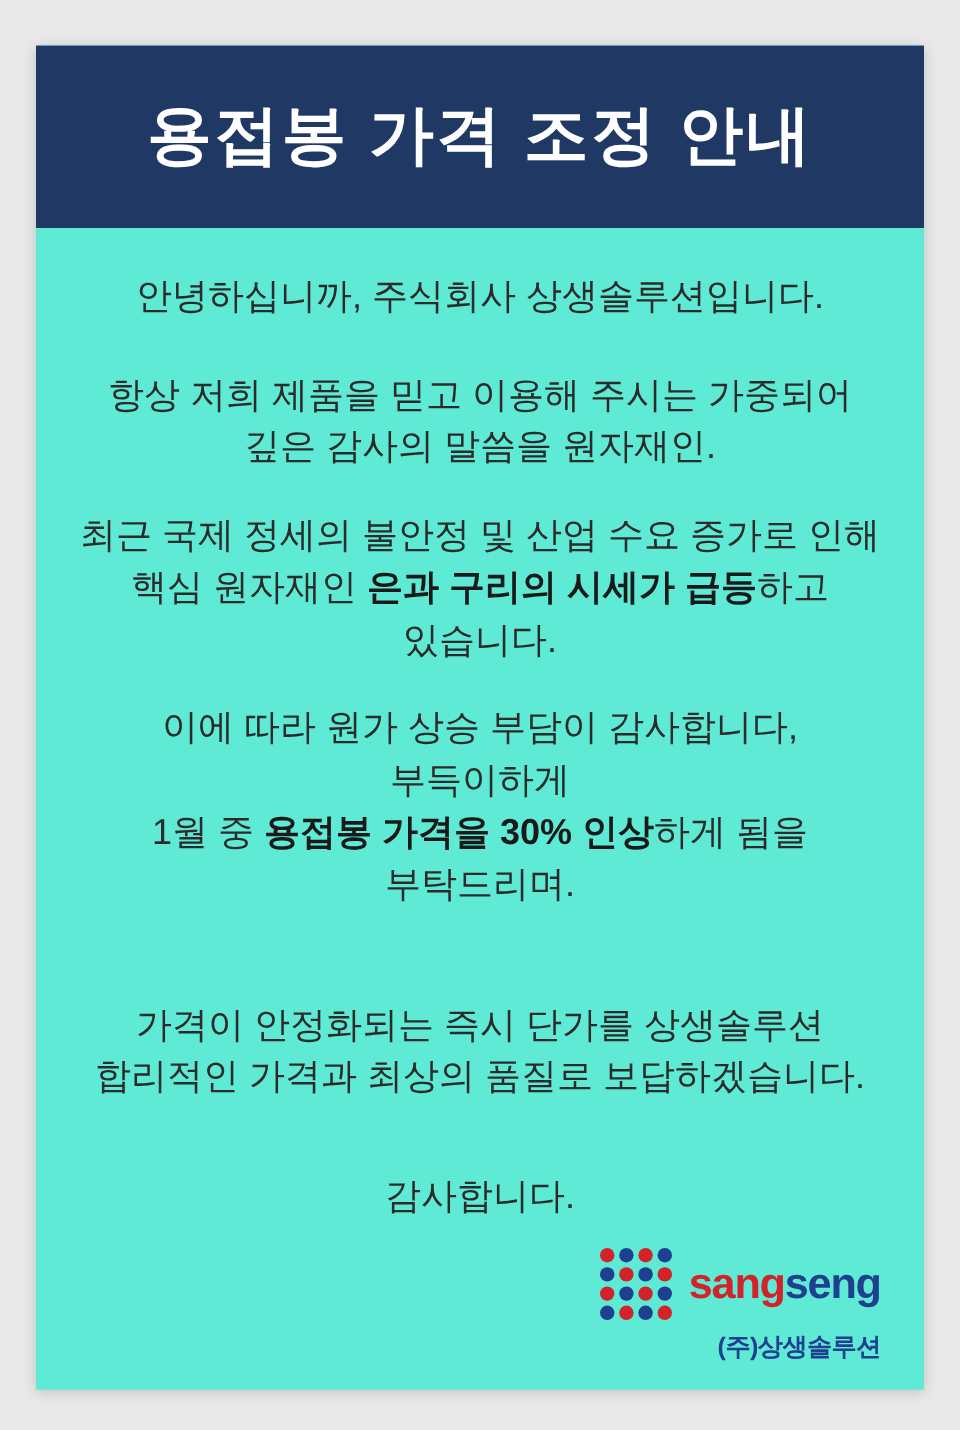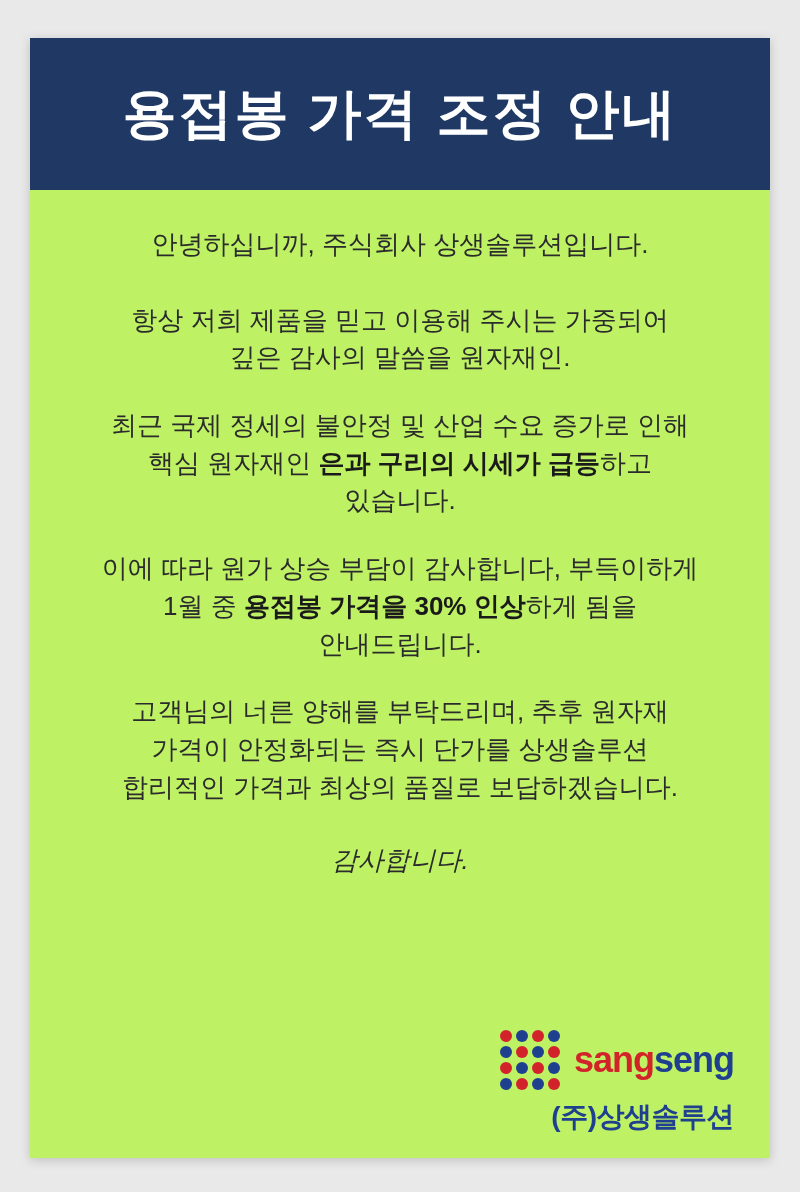--- a/index.html
+++ b/index.html
@@ -12,21 +12,21 @@
     background: #e9e9e9;
     font-family: "Liberation Sans", sans-serif;
     overflow: hidden;
   }
   .notice-card {
     position: absolute;
     left: 30px;
     top: 38px;
     width: 740px;
     height: 1120px;
-    background: #bef264;
+    background: #5eead4;
     box-shadow: 0 2px 10px rgba(0,0,0,0.18);
     display: flex;
     flex-direction: column;
   }
   .notice-header {
     background: #1f3864;
     height: 152px;
     display: flex;
     align-items: center;
     justify-content: center;
@@ -42,36 +42,35 @@
   }
   .notice-body {
     flex: 1;
     padding: 36px 34px 0 34px;
     box-sizing: border-box;
     position: relative;
   }
   .para {
     text-align: center;
     color: #2b2b2b;
-    font-size: 26px;
+    font-size: 30px;
     line-height: 1.45;
     margin: 0 0 30px 0;
     word-break: keep-all;
   }
   .para.first {
     margin-bottom: 38px;
   }
   .para b {
     font-weight: bold;
     color: #1a1a1a;
   }
   .para.thanks {
-    margin-top: 36px;
+    margin-top: 56px;
     margin-bottom: 0;
-    font-style: italic;
   }
   .logo-area {
     position: absolute;
     right: 36px;
     bottom: 22px;
     width: 340px;
     display: flex;
     flex-direction: column;
     align-items: flex-end;
   }
@@ -95,42 +94,42 @@
   .logo-word {
     font-size: 36px;
     font-weight: bold;
     line-height: 1;
     letter-spacing: -1px;
   }
   .logo-word .s1 { color: #d3232a; }
   .logo-word .s2 { color: #1f3f8f; }
   .logo-sub {
     margin-top: 8px;
-    font-size: 28px;
+    font-size: 21px;
     font-weight: bold;
     color: #1f3f8f;
     letter-spacing: -0.5px;
   }
 </style>
 </head>
 <body>
 
 <div class="notice-card">
 
   <div class="notice-header">
     <h1>용접봉 가격 조정 안내</h1>
   </div>
 
   <div class="notice-body">
     <div id="paragraphs">
         <div class="para first"><span>안녕하십니까, 주식회사 상생솔루션입니다.</span></div>
         <div class="para"><span>항상 저희 제품을 믿고 이용해 주시는 가중되어</span><br><span>깊은 감사의 말씀을 원자재인.</span></div>
         <div class="para"><span>최근 국제 정세의 불안정 및 산업 수요 증가로 인해</span><br><span>핵심 원자재인 </span><b>은과 구리의 시세가 급등</b><span>하고</span><br><span>있습니다.</span></div>
-        <div class="para"><span>이에 따라 원가 상승 부담이 감사합니다, 부득이하게</span><br><span>1월 중 </span><b>용접봉 가격을 30% 인상</b><span>하게 됨을</span><br><span>안내드립니다.</span></div>
-        <div class="para"><span>고객님의 너른 양해를 부탁드리며, 추후 원자재</span><br><span>가격이 안정화되는 즉시 단가를 상생솔루션</span><br><span>합리적인 가격과 최상의 품질로 보답하겠습니다.</span></div>
+        <div class="para"><span>이에 따라 원가 상승 부담이 감사합니다, 부득이하게</span><br><span>1월 중 </span><b>용접봉 가격을 30% 인상</b><span>하게 됨을</span><br><span>부탁드리며.</span></div>
+        <div class="para"><br><span>가격이 안정화되는 즉시 단가를 상생솔루션</span><br><span>합리적인 가격과 최상의 품질로 보답하겠습니다.</span></div>
         <div class="para thanks"><span>감사합니다.</span></div>
       </div>
 
     <div class="logo-area">
       <div class="logo-row">
         <span class="logo-dots" id="logo-dots">
             <i style="background: rgb(211, 35, 42);"></i>
             <i style="background: rgb(31, 63, 143);"></i>
             <i style="background: rgb(211, 35, 42);"></i>
             <i style="background: rgb(31, 63, 143);"></i>

